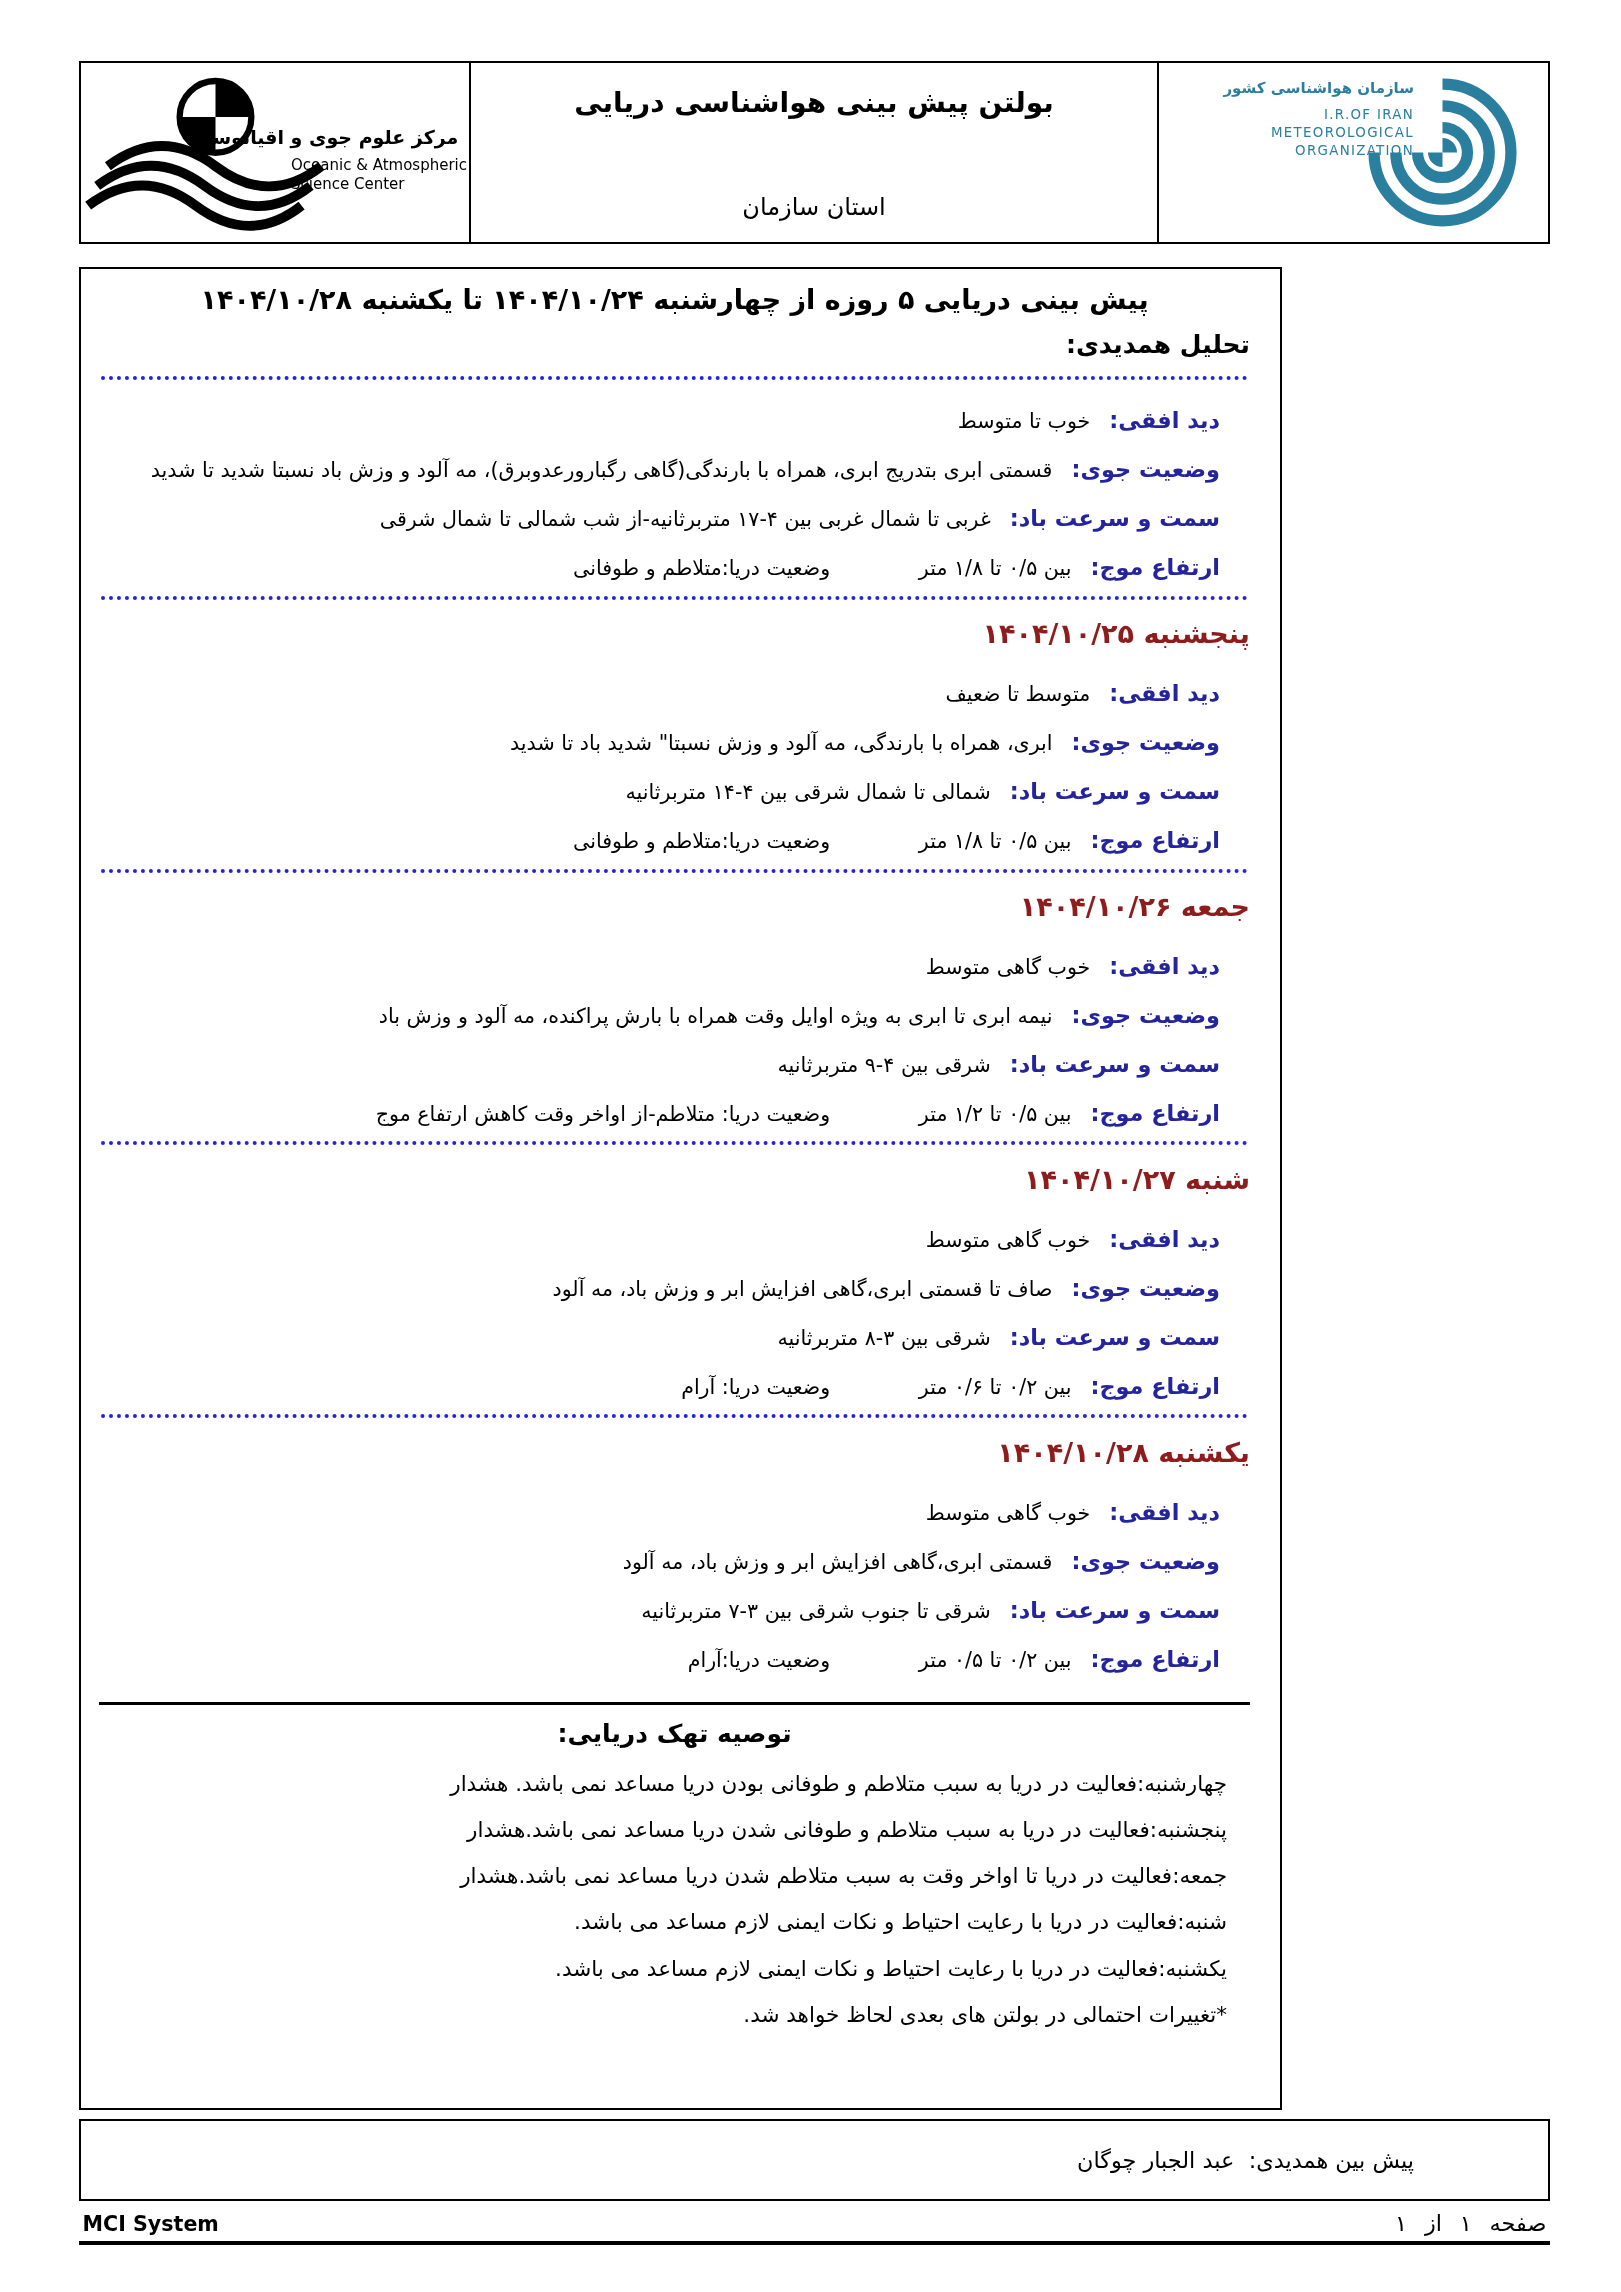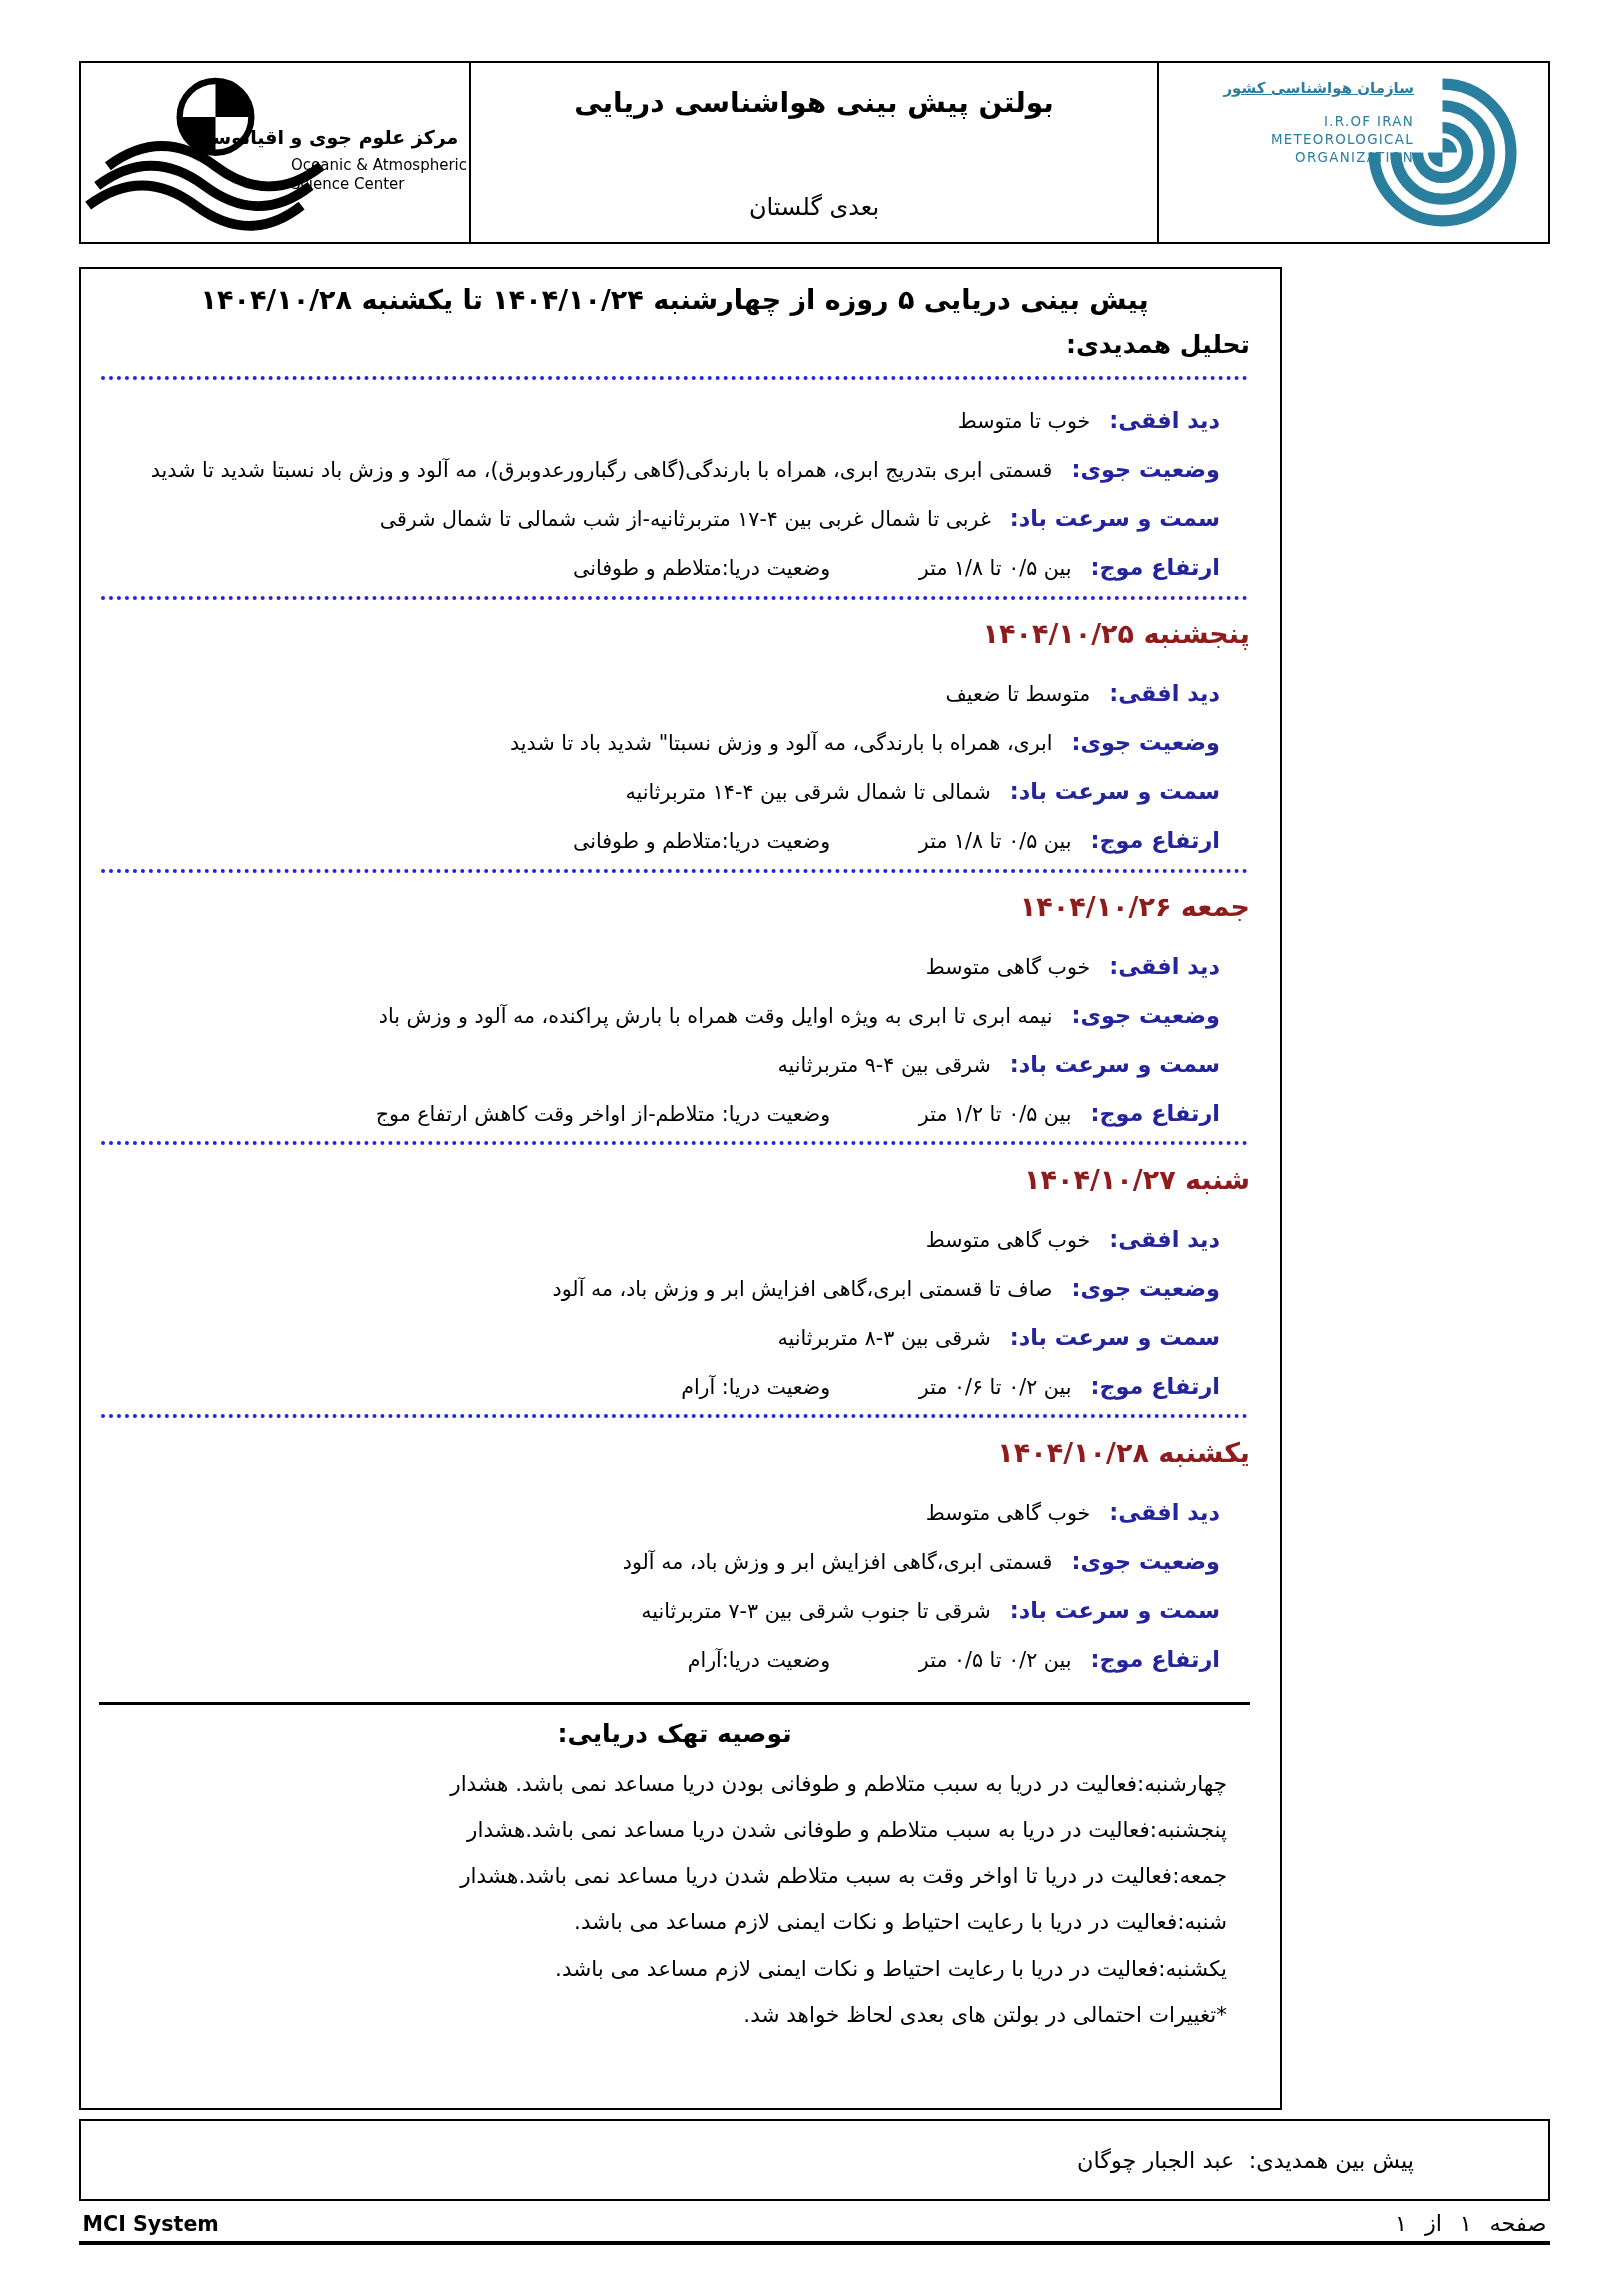--- a/index.html
+++ b/index.html
@@ -15,21 +15,21 @@
   .cell{box-sizing:border-box;position:relative;}
   .cell-oasc{width:390px;border-right:2.7px solid #000;}
   .cell-title{flex:1;border-right:2.7px solid #000;display:flex;flex-direction:column;
     align-items:center;justify-content:space-between;padding:23px 9px 21.5px;}
   .cell-irimo{width:389px;}
   .bulletin-title{font-weight:bold;font-size:28px;direction:rtl;}
   .bulletin-subtitle{font-size:24px;direction:rtl;}
   .oasc-fa{position:absolute;right:10.7px;top:63px;font-weight:bold;font-size:19px;direction:rtl;}
   .oasc-en{position:absolute;right:2px;top:93px;font-size:15px;line-height:19px;direction:ltr;text-align:left;}
   .irimo-text{position:absolute;left:49px;top:16px;width:206px;text-align:right;color:#2a7f9e;direction:ltr;}
-  .irimo-fa{font-size:15px;font-weight:bold;direction:rtl;margin-bottom:16px;text-decoration:underline;}
+  .irimo-fa{font-size:15px;font-weight:bold;direction:rtl;margin-bottom:9px;}
   .irimo-en{font-size:13.4px;letter-spacing:1.3px;line-height:18px;}
   
   .main-box{
     position:absolute;top:267px;left:79px;width:1203px;height:1843px;
     border:2.7px solid #000;box-sizing:border-box;padding:10.7px 30px 0 18px;overflow:hidden;background:#fff;
   }
   .main-title{text-align:center;font-weight:bold;font-size:27px;line-height:39px;}
   .synoptic{text-align:right;font-weight:bold;font-size:25px;line-height:38px;margin-top:7.2px;}
   .dotted-sep{height:0;border:none;border-top:4.5px dotted #2323dd;margin:12.5px 1.8px 0 1.8px;}
   .solid-sep{height:0;border:none;border-top:3.6px solid #000;margin:27px 0 0 0;}
@@ -70,21 +70,21 @@
       <path d="M8,159 C48,129 88,129 128,159 S 208,189 246,159" fill="none" stroke="#000" stroke-width="11"></path>
     </svg>
     <div class="oasc-fa">مرکز علوم جوی و اقیانوسی</div>
     <div class="oasc-en">
       <div>Oceanic &amp; Atmospheric</div>
       <div>Science Center</div>
     </div>
   </div>
   <div class="cell cell-title">
     <div class="bulletin-title">بولتن پیش بینی هواشناسی دریایی</div>
-    <div class="bulletin-subtitle">بعدی گلستان</div>
+    <div class="bulletin-subtitle">استان سازمان</div>
   </div>
   <div class="cell cell-irimo">
     <div class="irimo-text">
       <div class="irimo-fa">سازمان هواشناسی کشور</div>
       <div class="irimo-en">I.R.OF IRAN</div>
       <div class="irimo-en">METEOROLOGICAL</div>
       <div class="irimo-en">ORGANIZATION</div>
     </div>
     <svg width="161" height="161" viewBox="0 0 200 200" style="position:absolute;right:25px;top:9px;">
       <path d="M100,15 A85,85 0 1 1 15,100" fill="none" stroke="#2a7f9e" stroke-width="14"></path>

